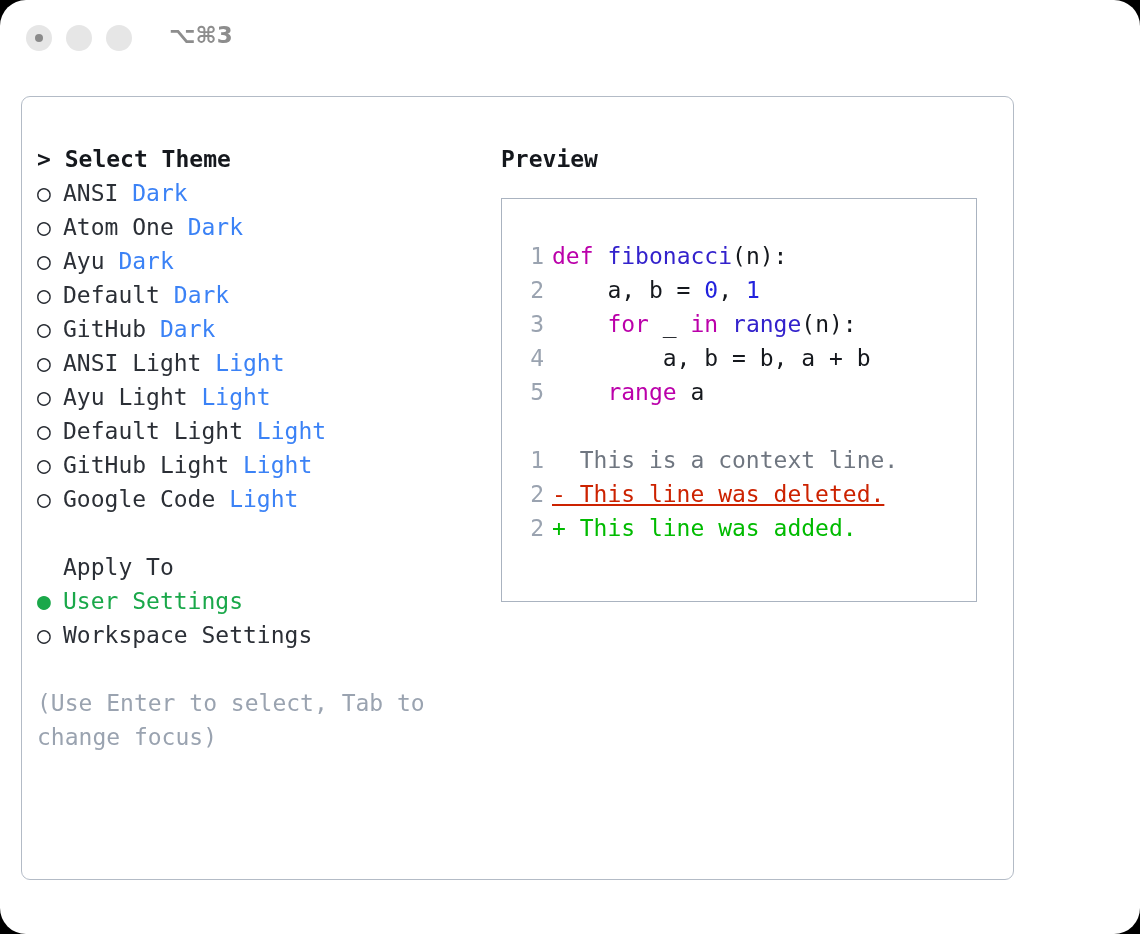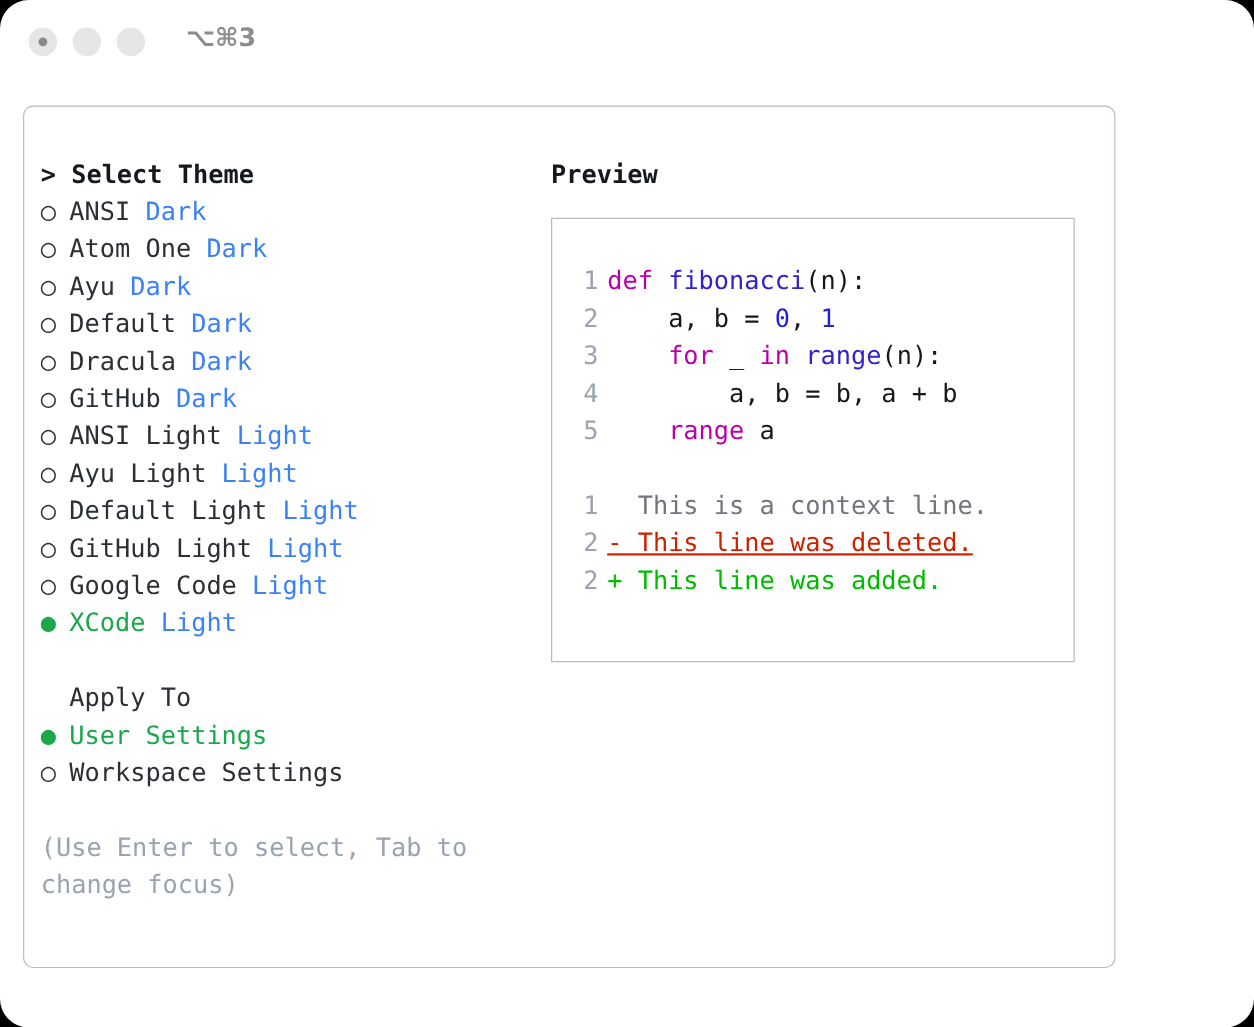--- a/index.html
+++ b/index.html
@@ -172,28 +172,26 @@
 
   <div id="panel">
 
     <div id="left-col">
       <div class="row section-head">&gt; Select Theme</div>
       <div id="theme-list">
           <div class="row"><span class="marker">○</span><span class="label">ANSI</span><span class="theme-kind"> Dark</span></div>
           <div class="row"><span class="marker">○</span><span class="label">Atom One</span><span class="theme-kind"> Dark</span></div>
           <div class="row"><span class="marker">○</span><span class="label">Ayu</span><span class="theme-kind"> Dark</span></div>
           <div class="row"><span class="marker">○</span><span class="label">Default</span><span class="theme-kind"> Dark</span></div>
-          <div class="row"><span class="marker">○</span><span class="label">Dracula</span><span class="theme-kind"> Dark</span></div>
           <div class="row"><span class="marker">○</span><span class="label">GitHub</span><span class="theme-kind"> Dark</span></div>
           <div class="row"><span class="marker">○</span><span class="label">ANSI Light</span><span class="theme-kind"> Light</span></div>
           <div class="row"><span class="marker">○</span><span class="label">Ayu Light</span><span class="theme-kind"> Light</span></div>
           <div class="row"><span class="marker">○</span><span class="label">Default Light</span><span class="theme-kind"> Light</span></div>
           <div class="row"><span class="marker">○</span><span class="label">GitHub Light</span><span class="theme-kind"> Light</span></div>
           <div class="row"><span class="marker">○</span><span class="label">Google Code</span><span class="theme-kind"> Light</span></div>
-          <div class="row selected"><span class="marker">●</span><span class="label">XCode</span><span class="theme-kind"> Light</span></div>
         </div>
 
       <div class="spacer"></div>
 
       <div class="row"><span class="marker"> </span><span>Apply To</span></div>
       <div id="apply-list">
           <div class="row selected"><span class="marker">●</span><span class="label">User Settings</span></div>
           <div class="row"><span class="marker">○</span><span class="label">Workspace Settings</span></div>
         </div>
 

